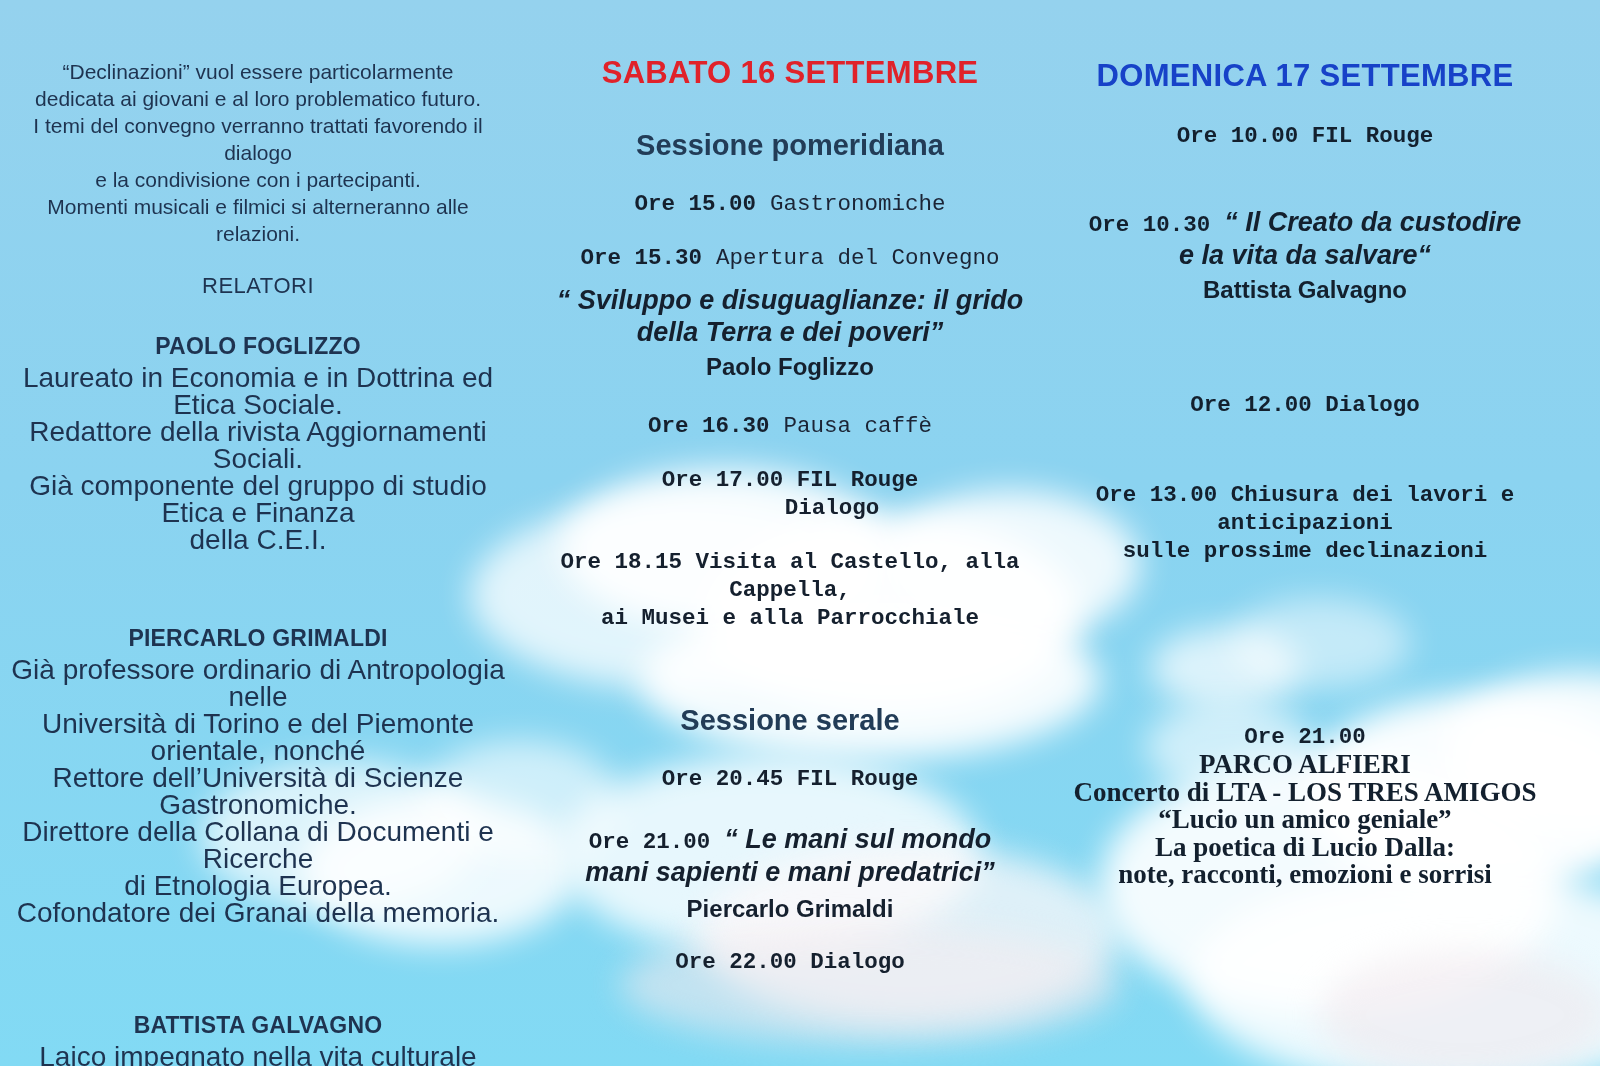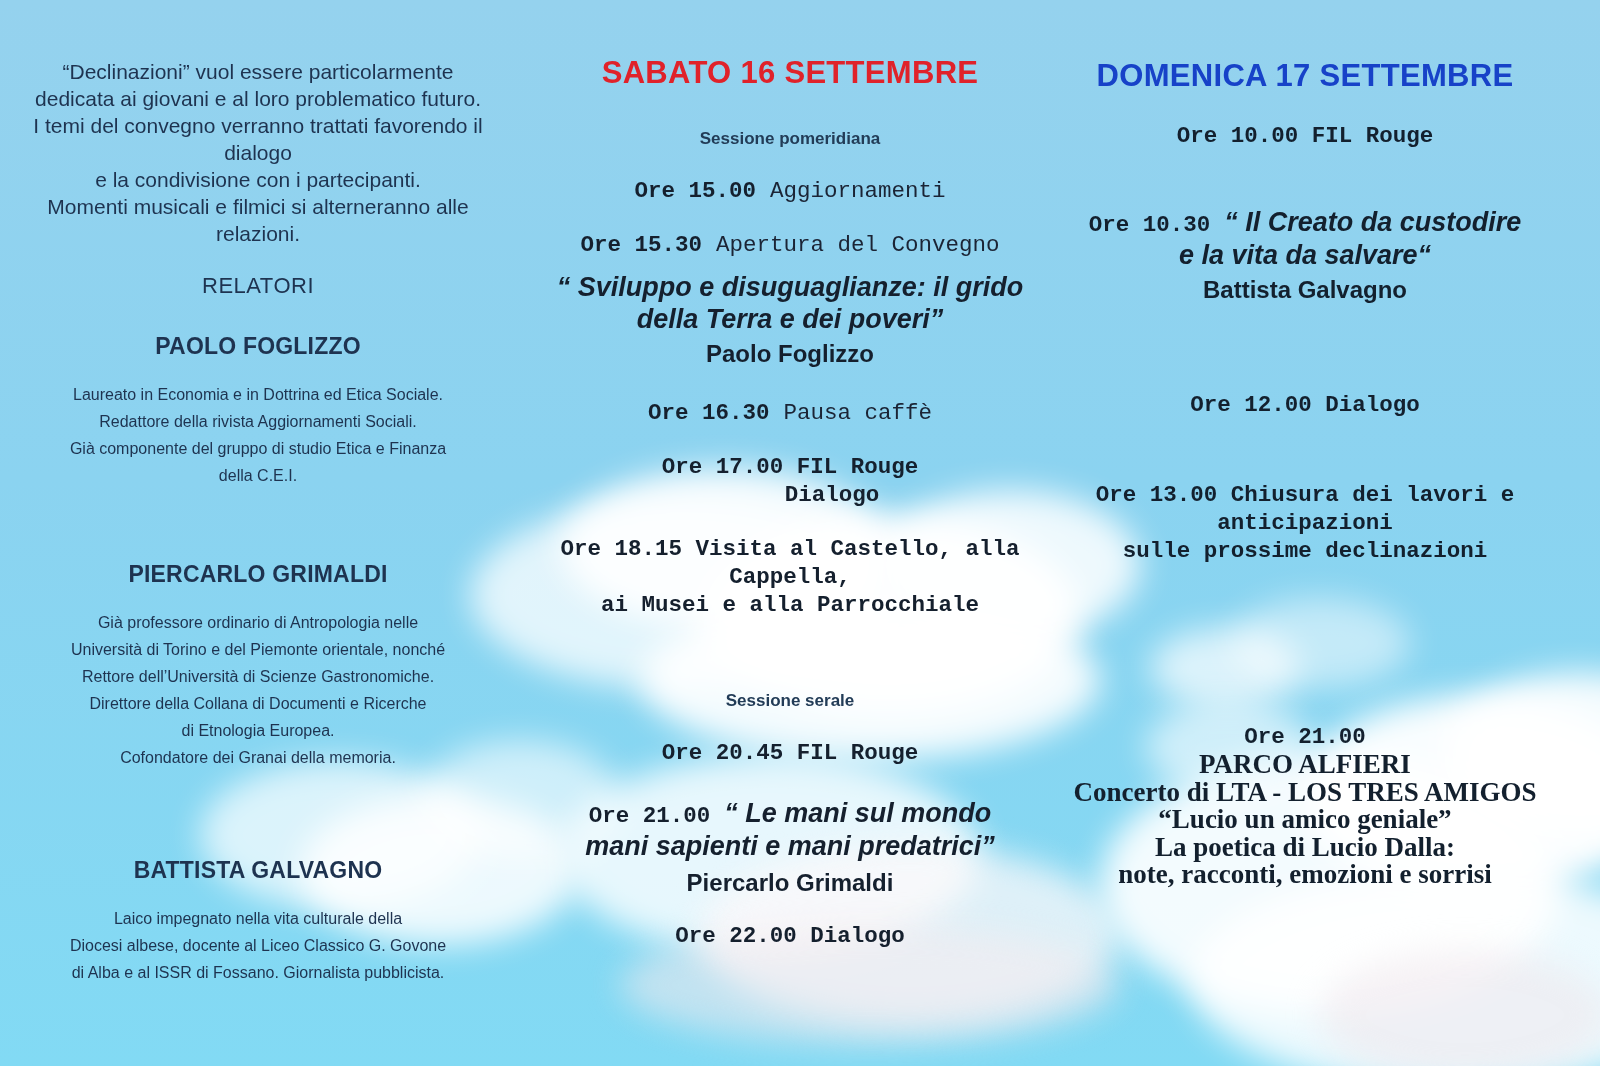--- a/index.html
+++ b/index.html
@@ -19,26 +19,26 @@
   .pre{white-space:pre-line;}
   .col-left{left:8px;top:58px;width:500px;color:#1e3350;}
   .col-mid{left:550px;top:55px;width:480px;color:#15202e;}
   .col-right{left:1050px;top:58px;width:510px;color:#13202e;}
 
   .intro{font-size:21px;line-height:27px;}
   .relatori{font-size:22px;margin-top:26px;letter-spacing:.5px;}
   .sp-name{font-size:23px;font-weight:bold;margin-top:34px;letter-spacing:.2px;}
   .sp-name.mt2{margin-top:72px;}
   .sp-name.mt3{margin-top:86px;}
-  .sp-bio{font-size:16px;line-height:27px;margin-top:21px;}
+  .sp-bio{font-size:28px;line-height:27px;margin-top:4px;}
 
   .h-day{font-size:31px;font-weight:bold;letter-spacing:.3px;}
   .h-red{color:#e0222a;}
   .h-blue{color:#1742c8;}
-  .sess{font-size:17px;font-weight:bold;color:#223c57;}
+  .sess{font-size:29px;font-weight:bold;color:#223c57;}
   .line{font-size:22.5px;line-height:28px;font-family:Liberation Mono, monospace;}
   .b{font-weight:bold;}
   .r{font-weight:normal;color:#1b2435;}
   .it{font-weight:bold;font-style:italic;font-size:27px;line-height:32px;}
   .talk-sp{font-size:24px;font-weight:bold;line-height:30px;}
 
   
   .m-sess1{margin-top:38px;}
   .m-1500{margin-top:28px;}
   .m-1530{margin-top:26px;}
@@ -118,21 +118,21 @@
     <div class="sp-bio pre">Laico impegnato nella vita culturale della
 Diocesi albese, docente al Liceo Classico G. Govone
 di Alba e al ISSR di Fossano. Giornalista pubblicista.</div>
   </div>
 
   <div class="col col-mid">
     <div class="h-day h-red">SABATO 16 SETTEMBRE</div>
 
     <div class="sess m-sess1">Sessione pomeridiana</div>
 
-    <div class="line m-1500"><span class="b time-gap">Ore  15.00</span><span class="r">Aggiornamenti</span></div>
+    <div class="line m-1500"><span class="b time-gap">Ore  15.00</span><span class="r">Gastronomiche</span></div>
 
     <div class="line m-1530"><span class="b time-gap">Ore 15.30</span><span class="r">Apertura del Convegno</span></div>
 
     <div class="it pre m-talk1">“ Sviluppo e disuguaglianze: il grido
 della Terra e dei poveri”</div>
     <div class="talk-sp m-sp1">Paolo Foglizzo</div>
 
     <div class="line m-1630"><span class="b time-gap">Ore 16.30</span><span class="r">Pausa caffè</span></div>
 
     <div class="line b m-1700">Ore 17.00 FIL Rouge</div>

